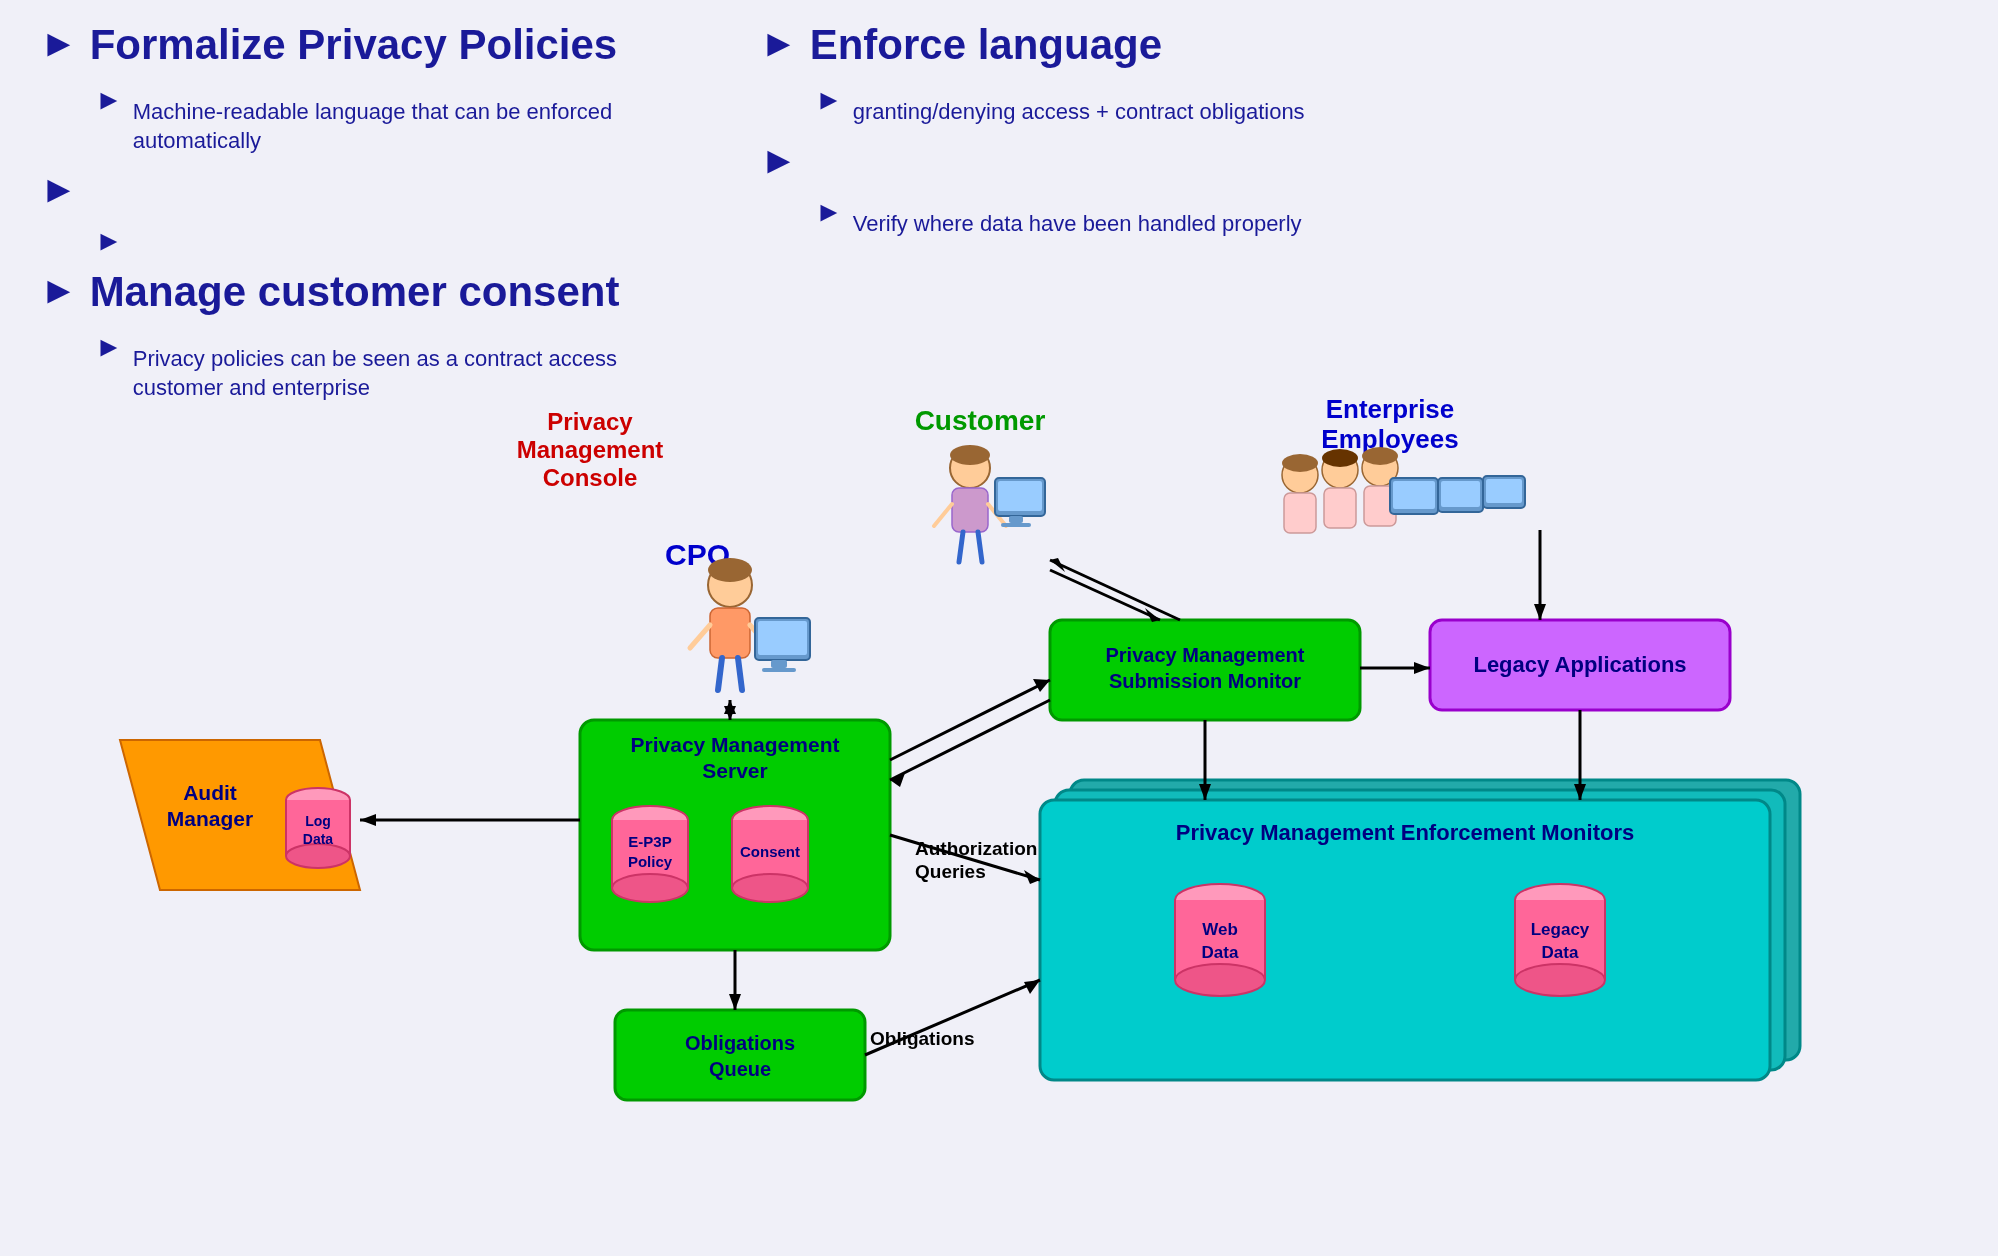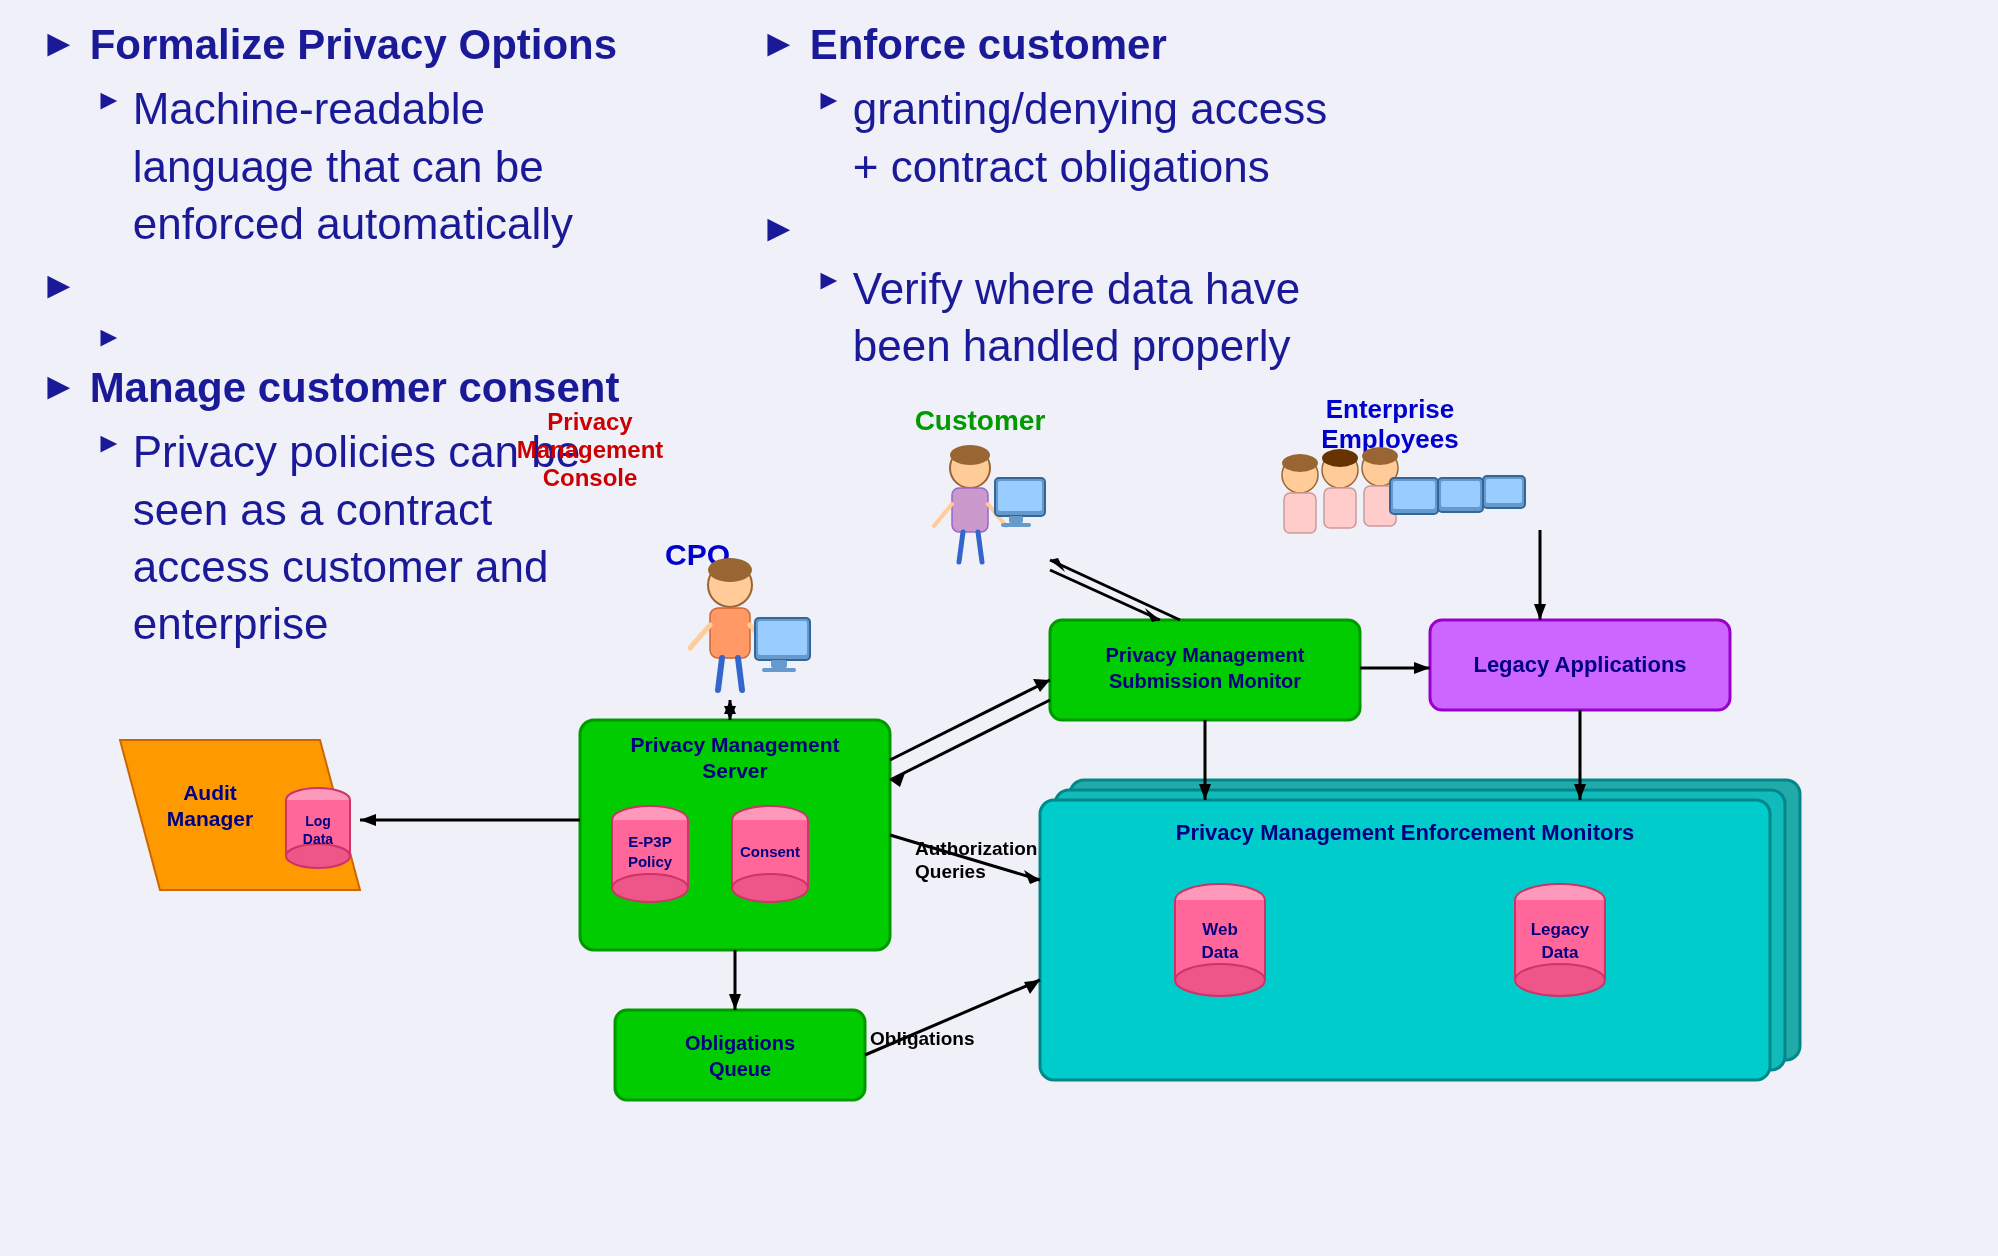--- a/index.html
+++ b/index.html
@@ -59,41 +59,42 @@
     .arrow-blue-sm {
       color: #1a1a99;
       font-size: 28px;
       margin-right: 10px;
       margin-top: 4px;
       flex-shrink: 0;
     }
 
     .bullet-text-sub {
       color: #1a1a99;
-      font-size: 44px;
+      font-size: 22px;
       line-height: 1.3;
+      margin-top: 18px;
     }
 
     
     .right-col {
       position: absolute;
       left: 760px;
       top: 20px;
       width: 580px;
     }
   </style>
 </head>
 <body>
 
 <div class="slide">
 
   <div class="left-col">
     <div class="bullet-main">
       <span class="arrow-blue">►</span>
-      <span class="bullet-text-main">Formalize Privacy Options</span>
+      <span class="bullet-text-main">Formalize Privacy Policies</span>
     </div>
     <div class="bullet-sub">
       <span class="arrow-blue-sm">►</span>
       <span class="bullet-text-sub">Machine-readable language that can be enforced automatically</span>
     </div>
     <div class="bullet-main" style="margin-top:10px;">
       <span class="arrow-blue">►</span>
     </div>
     <div class="bullet-sub">
       <span class="arrow-blue-sm">►</span>
@@ -104,21 +105,21 @@
     </div>
     <div class="bullet-sub">
       <span class="arrow-blue-sm">►</span>
       <span class="bullet-text-sub">Privacy policies can be seen as a contract access customer and enterprise</span>
     </div>
   </div>
 
   <div class="right-col">
     <div class="bullet-main">
       <span class="arrow-blue">►</span>
-      <span class="bullet-text-main">Enforce customer</span>
+      <span class="bullet-text-main">Enforce language</span>
     </div>
     <div class="bullet-sub">
       <span class="arrow-blue-sm">►</span>
       <span class="bullet-text-sub">granting/denying access + contract obligations</span>
     </div>
     <div class="bullet-main" style="margin-top:10px;">
       <span class="arrow-blue">►</span>
     </div>
     <div class="bullet-sub">
       <span class="arrow-blue-sm">►</span>

